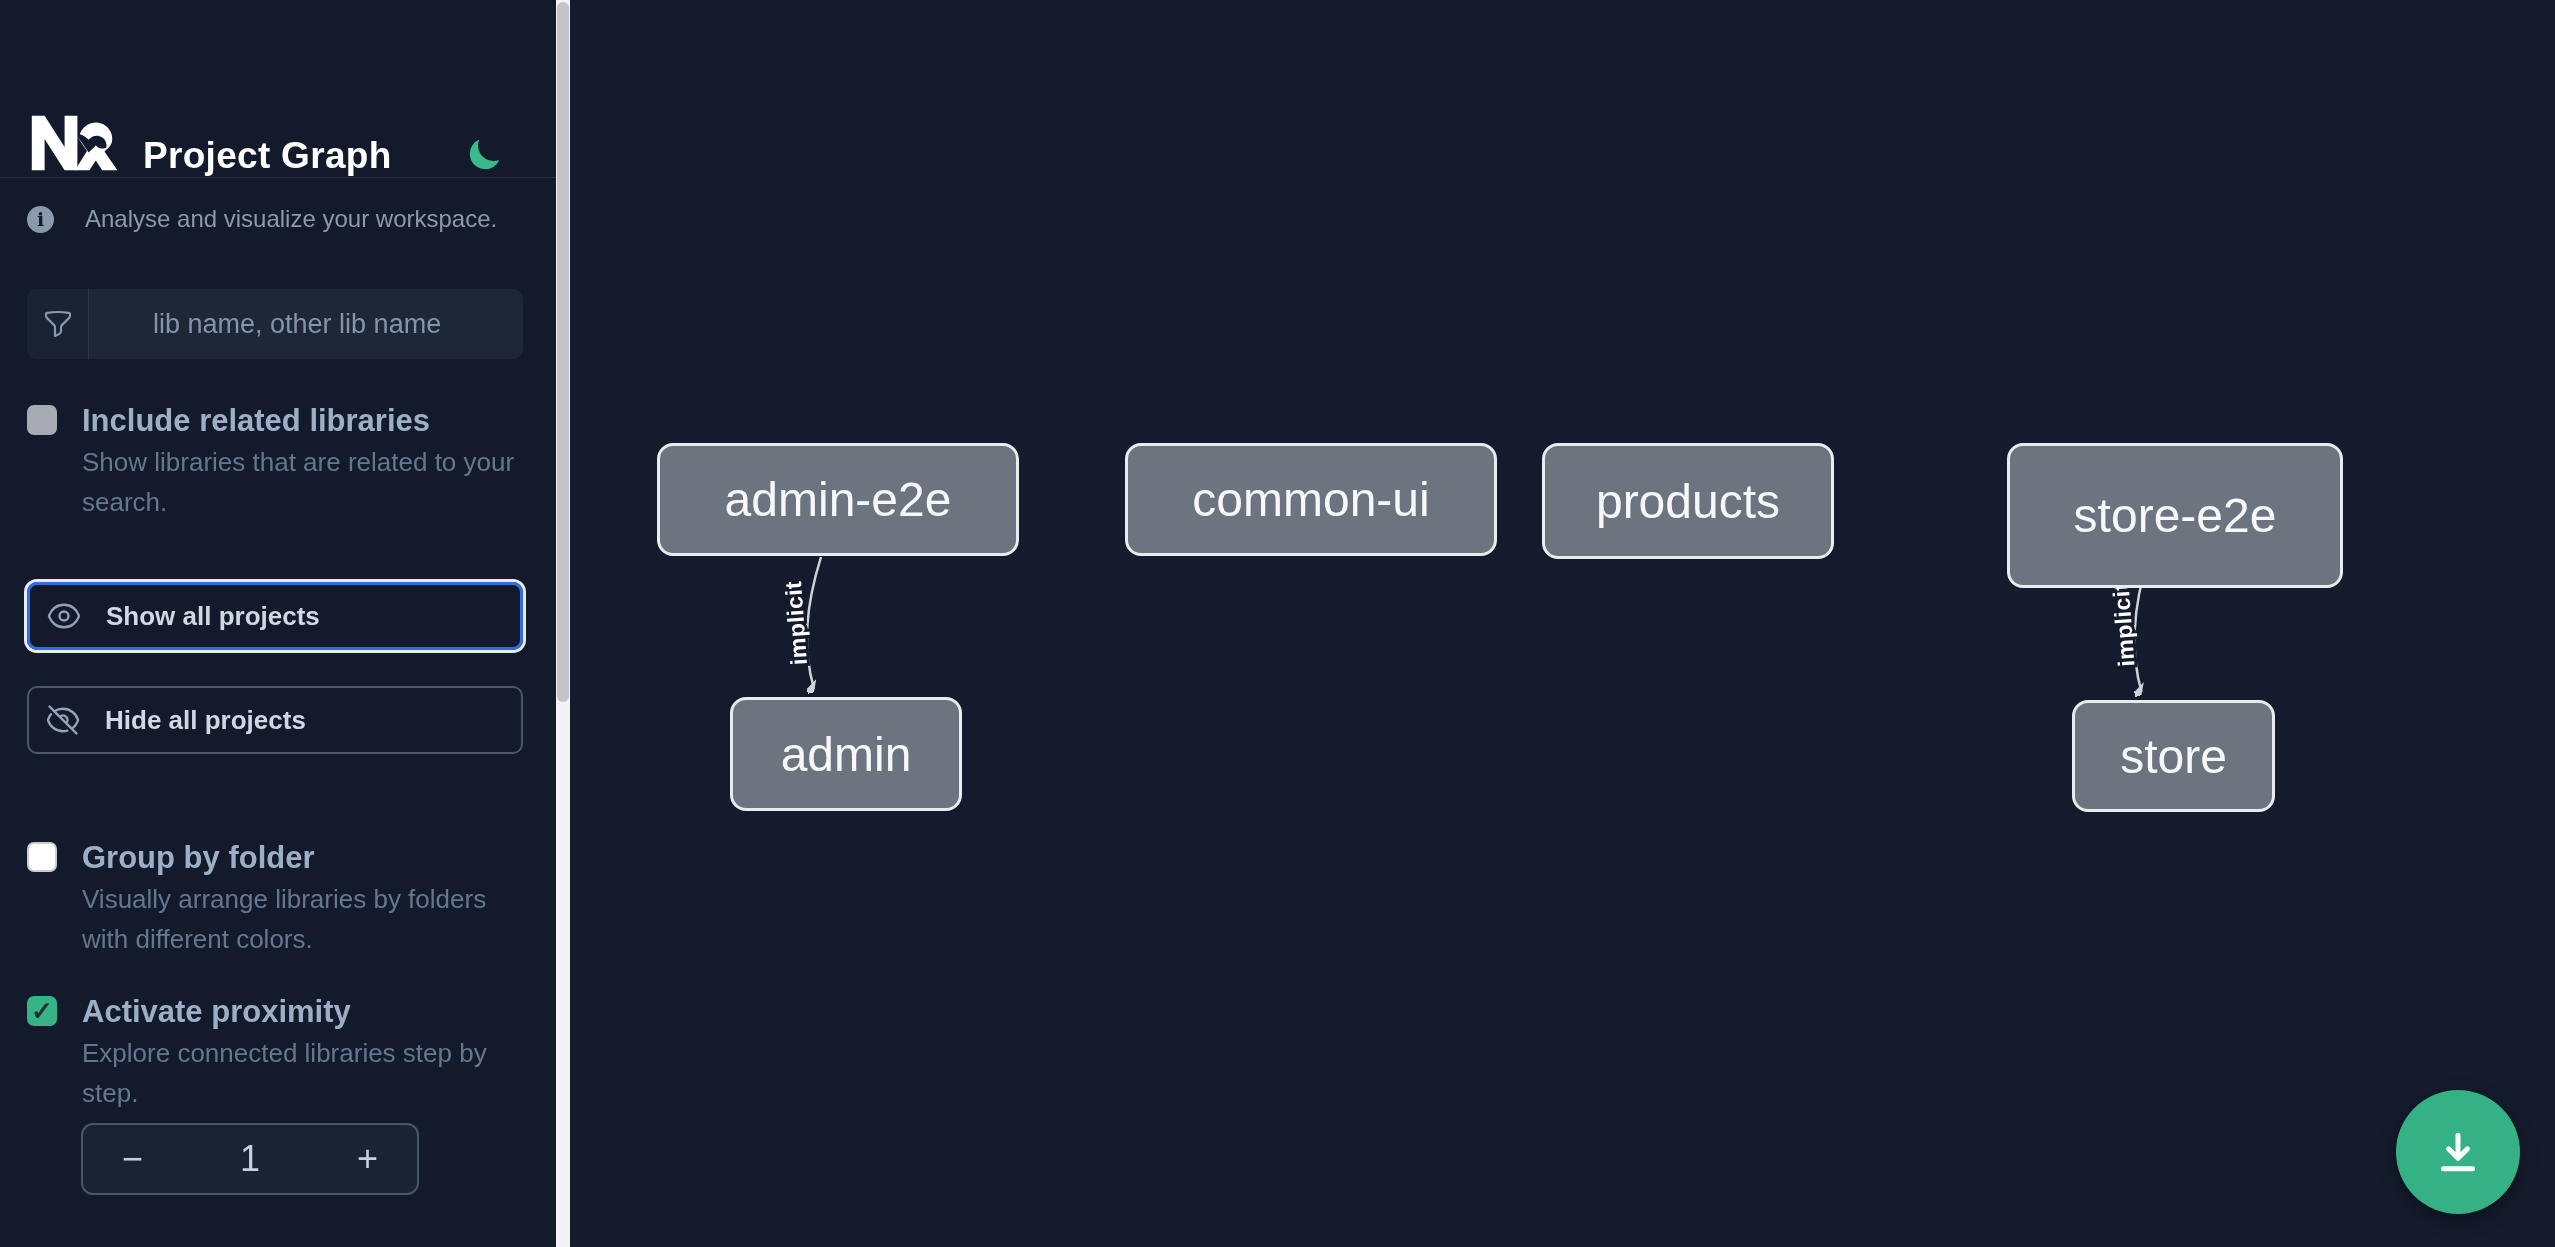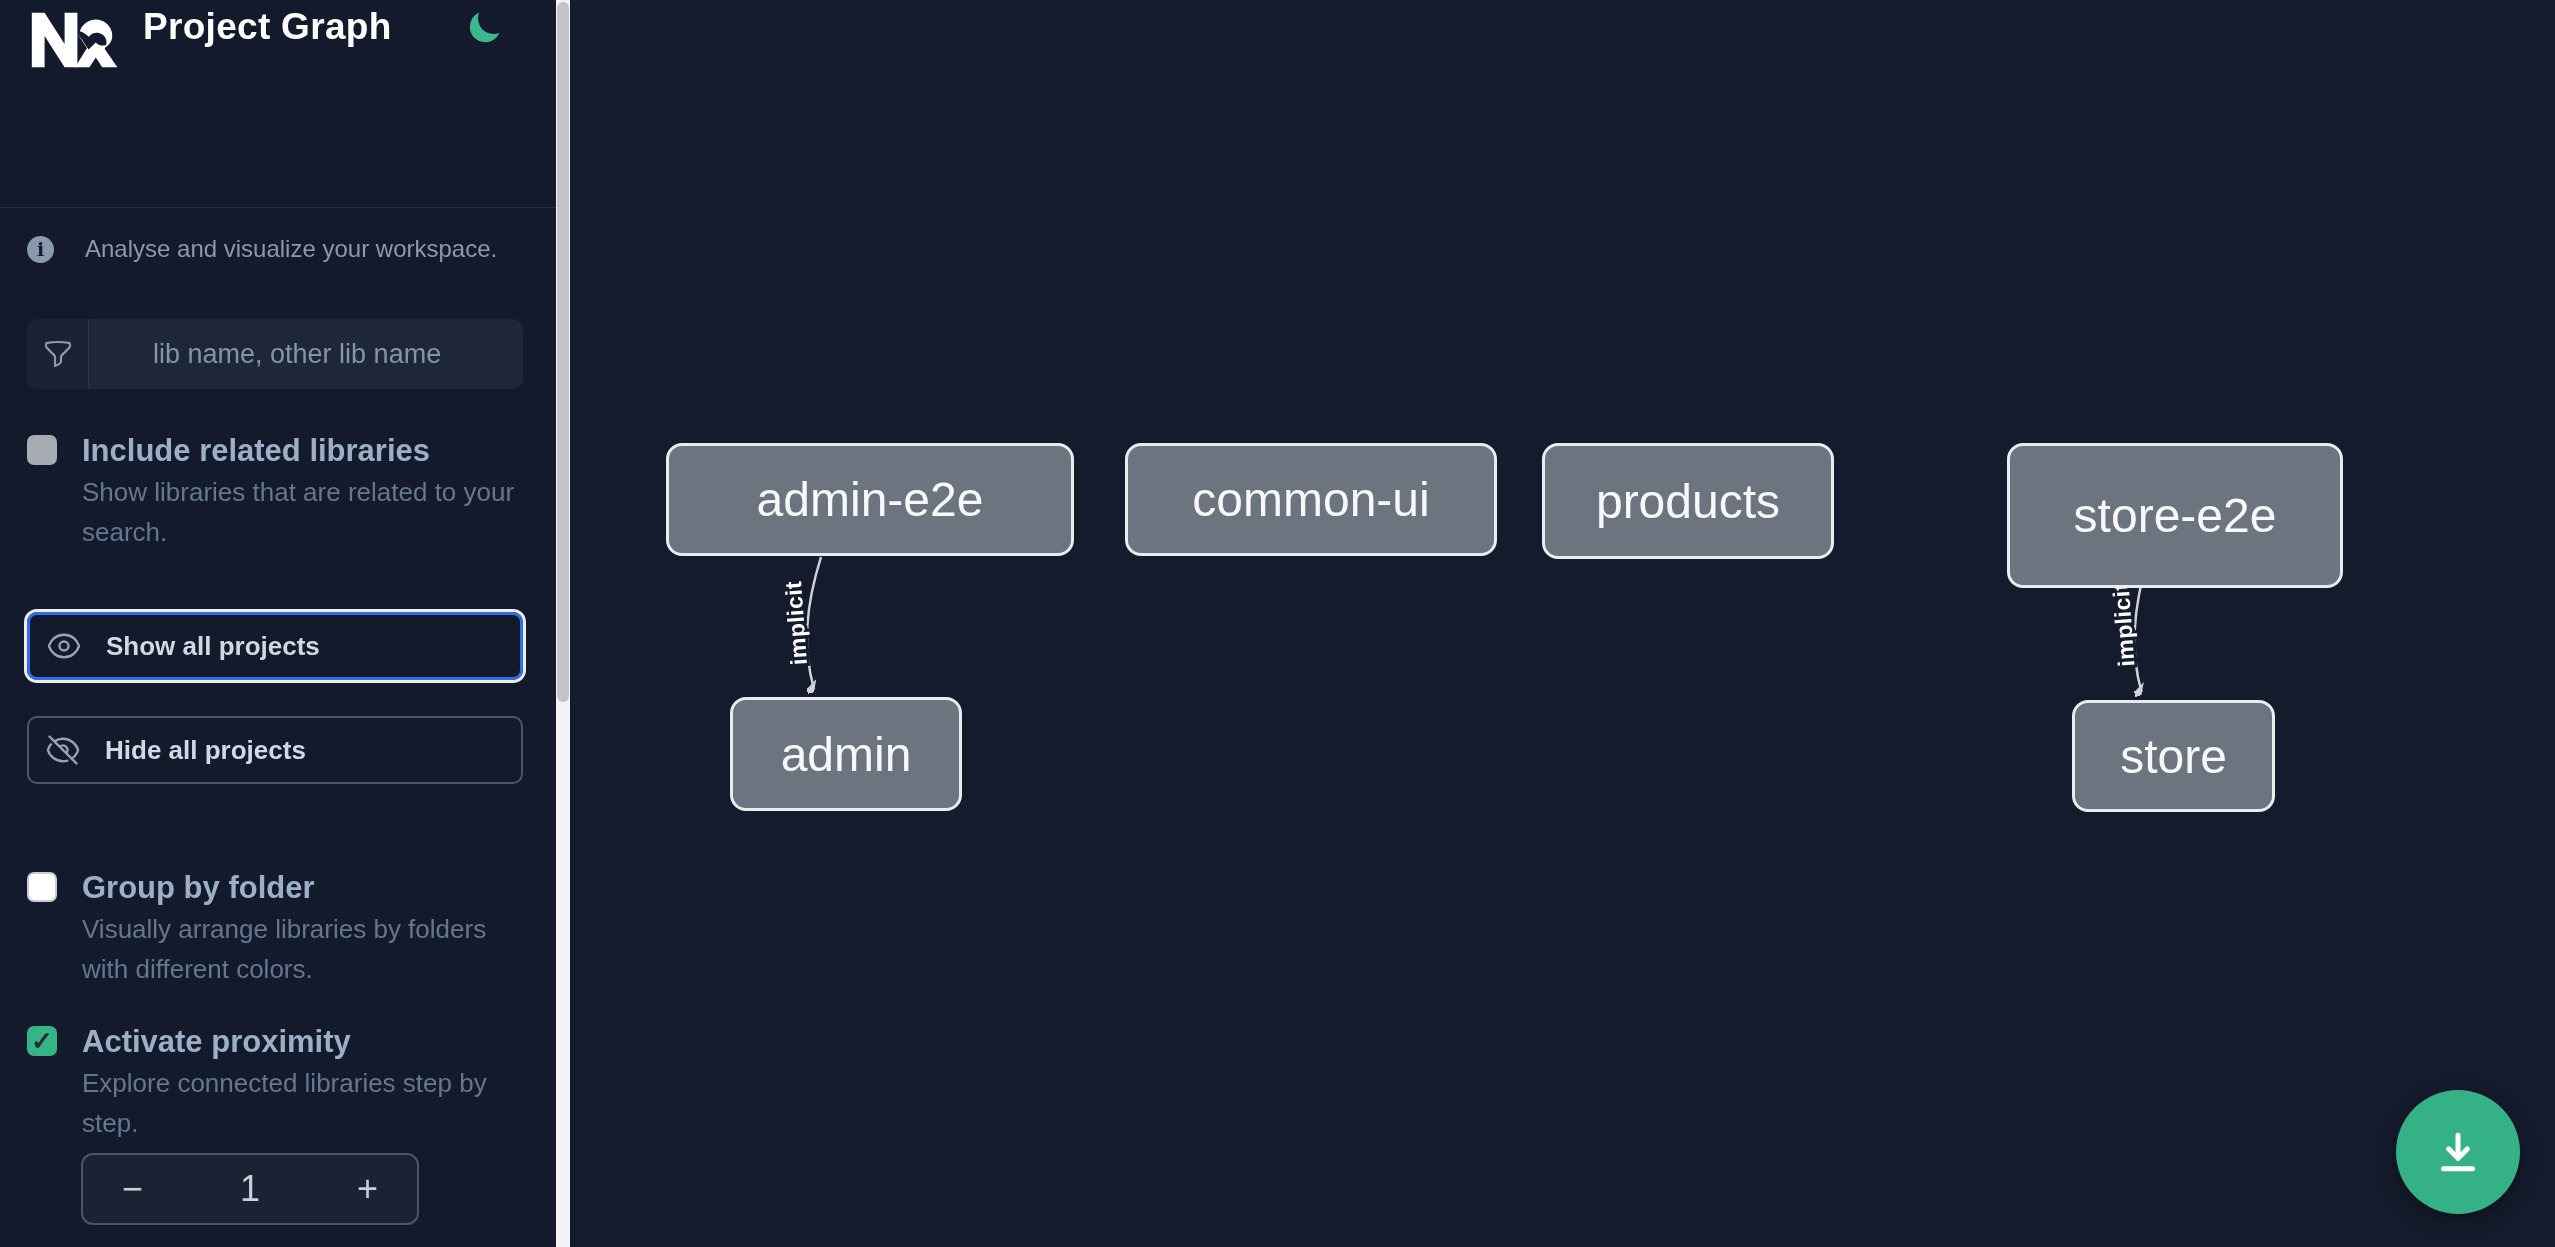--- a/index.html
+++ b/index.html
@@ -8,22 +8,22 @@
     position:relative; width:2555px; height:1247px; overflow:hidden;
     background:#141b2c; font-family:"Liberation Sans", sans-serif;
   }
 
   
   .sidebar {
     position:absolute; left:0; top:0; width:556px; height:1247px;
     background:#131a2b; z-index:2;
   }
   .sb-header {
-    height:208px; border-bottom:1px solid #27303f;
-    display:flex; align-items:flex-start; padding:6px 50px 0 27px;
+    height:178px; border-bottom:1px solid #27303f;
+    display:flex; align-items:flex-end; padding:6px 50px 0 27px;
   }
   .logo { width:96px; height:68px; display:flex; align-items:center; }
   .logo svg { width:96px; height:68px; }
   .app-title { color:#ffffff; font-size:37px; font-weight:700; margin-left:20px; letter-spacing:.3px; }
   .theme-toggle { margin-left:auto; background:none; border:none; cursor:pointer; width:44px; height:44px; display:flex; align-items:center; justify-content:center; }
   .theme-toggle svg { width:38px; height:38px; }
 
   .info-row { margin:27px 30px 0 27px; display:flex; align-items:center; gap:31px; }
   .info-icon {
     width:27px; height:27px; border-radius:50%; background:#8b99ad; flex:none;
@@ -212,21 +212,21 @@
       <g id="edges">
           <path d="M 251 557 C 236 605, 232 647, 244 689" fill="none" stroke="#ced3da" stroke-width="2.5" marker-end="url(#arrow)"></path>
           <path d="M 1578.5 557 C 1563.5 605, 1559.5 650, 1571.5 692" fill="none" stroke="#ced3da" stroke-width="2.5" marker-end="url(#arrow)"></path>
         </g>
       <g id="edge-labels">
           <text x="226" y="623" text-anchor="middle" dominant-baseline="central" transform="rotate(-94 226 623)" class="edge-label">implicit</text>
           <text x="1553.5" y="624.5" text-anchor="middle" dominant-baseline="central" transform="rotate(-94 1553.5 624.5)" class="edge-label">implicit</text>
         </g>
     </svg>
     <div id="nodes">
-        <div class="node" style="left: 96px; top: 443px; width: 408px; height: 113px;">admin-e2e</div>
+        <div class="node" style="left: 87px; top: 443px; width: 362px; height: 113px;">admin-e2e</div>
         <div class="node" style="left: 555px; top: 443px; width: 372px; height: 113px;">common-ui</div>
         <div class="node" style="left: 972px; top: 443px; width: 292px; height: 116px;">products</div>
         <div class="node" style="left: 1437px; top: 443px; width: 336px; height: 145px;">store-e2e</div>
         <div class="node" style="left: 160px; top: 697px; width: 232px; height: 114px;">admin</div>
         <div class="node" style="left: 1502px; top: 700px; width: 203px; height: 112px;">store</div>
       </div>
     <button class="fab">
       <svg viewBox="0 0 24 24" fill="none" stroke="#ffffff" stroke-width="2.4" stroke-linecap="round" stroke-linejoin="round" xmlns="http://www.w3.org/2000/svg">
         <path d="M12 4v11m0 0-4.5-4.5M12 15l4.5-4.5"></path>
         <path d="M5 20h14"></path>

